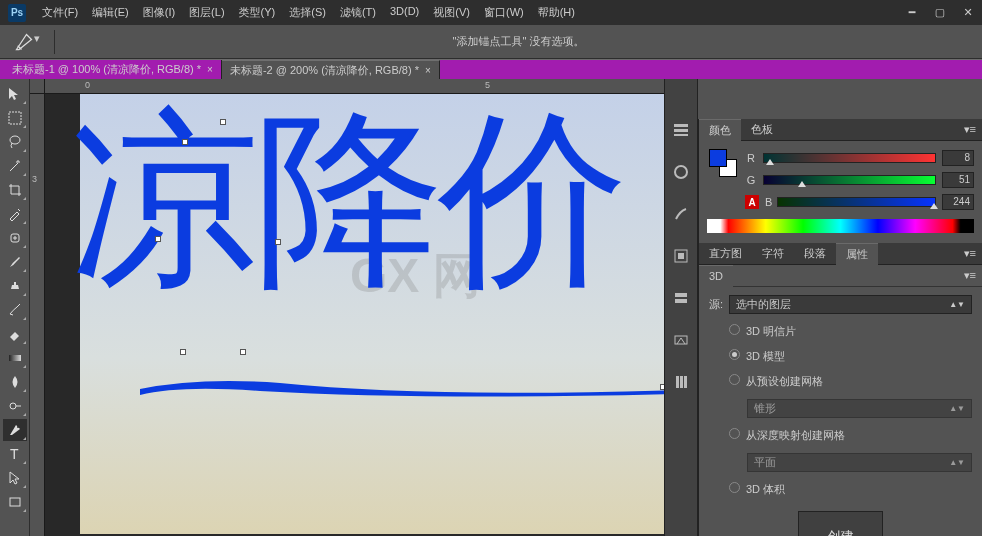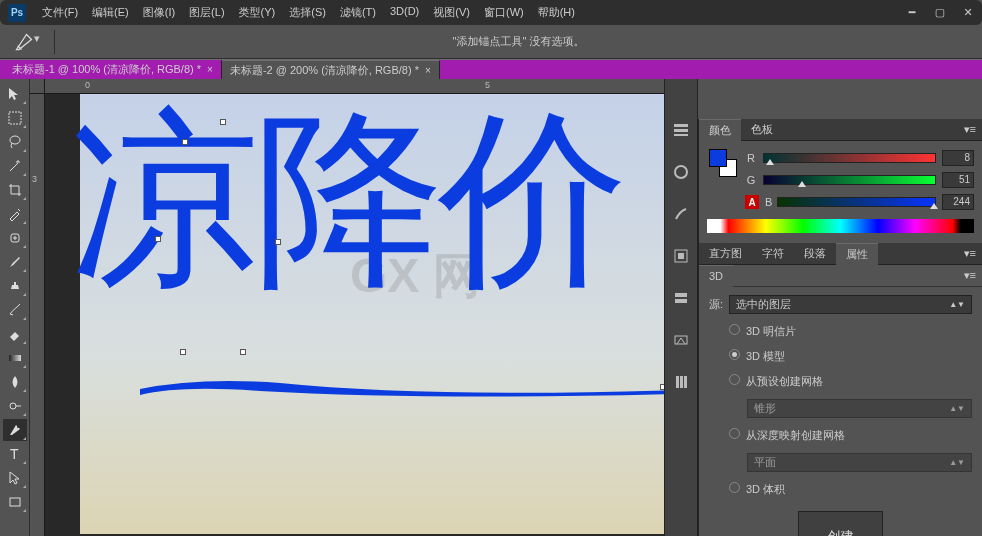--- a/index.html
+++ b/index.html
@@ -1,18 +1,18 @@
 <!DOCTYPE html>
 <html><head>
 <meta charset="utf-8">
 <style>
 * { margin: 0; padding: 0; box-sizing: border-box; font-family: "Microsoft YaHei", sans-serif; }
 body { width: 982px; height: 536px; background: #535353; overflow: hidden; color: #ccc; font-size: 11px; }
 
-.titlebar { height: 25px; background: #2e2e2e; display: flex; align-items: center; padding-left: 8px; border-radius: 6px; }
+.titlebar { height: 25px; background: #2e2e2e; display: flex; align-items: center; padding-left: 8px; }
 .titlebar .ps-logo { width: 18px; height: 18px; background:#0a3a66; color:#9dd3f5; font-size:10px; display:flex; align-items:center; justify-content:center; border-radius:2px; margin-right:10px; font-weight:bold;}
 .titlebar .menu { display:flex; gap:2px;}
 .titlebar .menu span { padding: 0 6px; cursor:default; color:#ccc;}
 .titlebar .winbtns { margin-left:auto; display:flex; }
 .titlebar .winbtns div { width:28px; height:19px; display:flex; align-items:center; justify-content:center; color:#ccc; }
 
 .optionsbar { height: 34px; background: #535353; border-bottom:1px solid #2d2d2d; display:flex; align-items:center; padding:0 6px;}
 .optionsbar .tool-ic { width:20px; height:20px; margin-left:8px; color:#ddd; }
 .optionsbar .chev { width:14px; height:20px; }
 .optionsbar .msg { flex:1; text-align:center; color:#ccc; }

